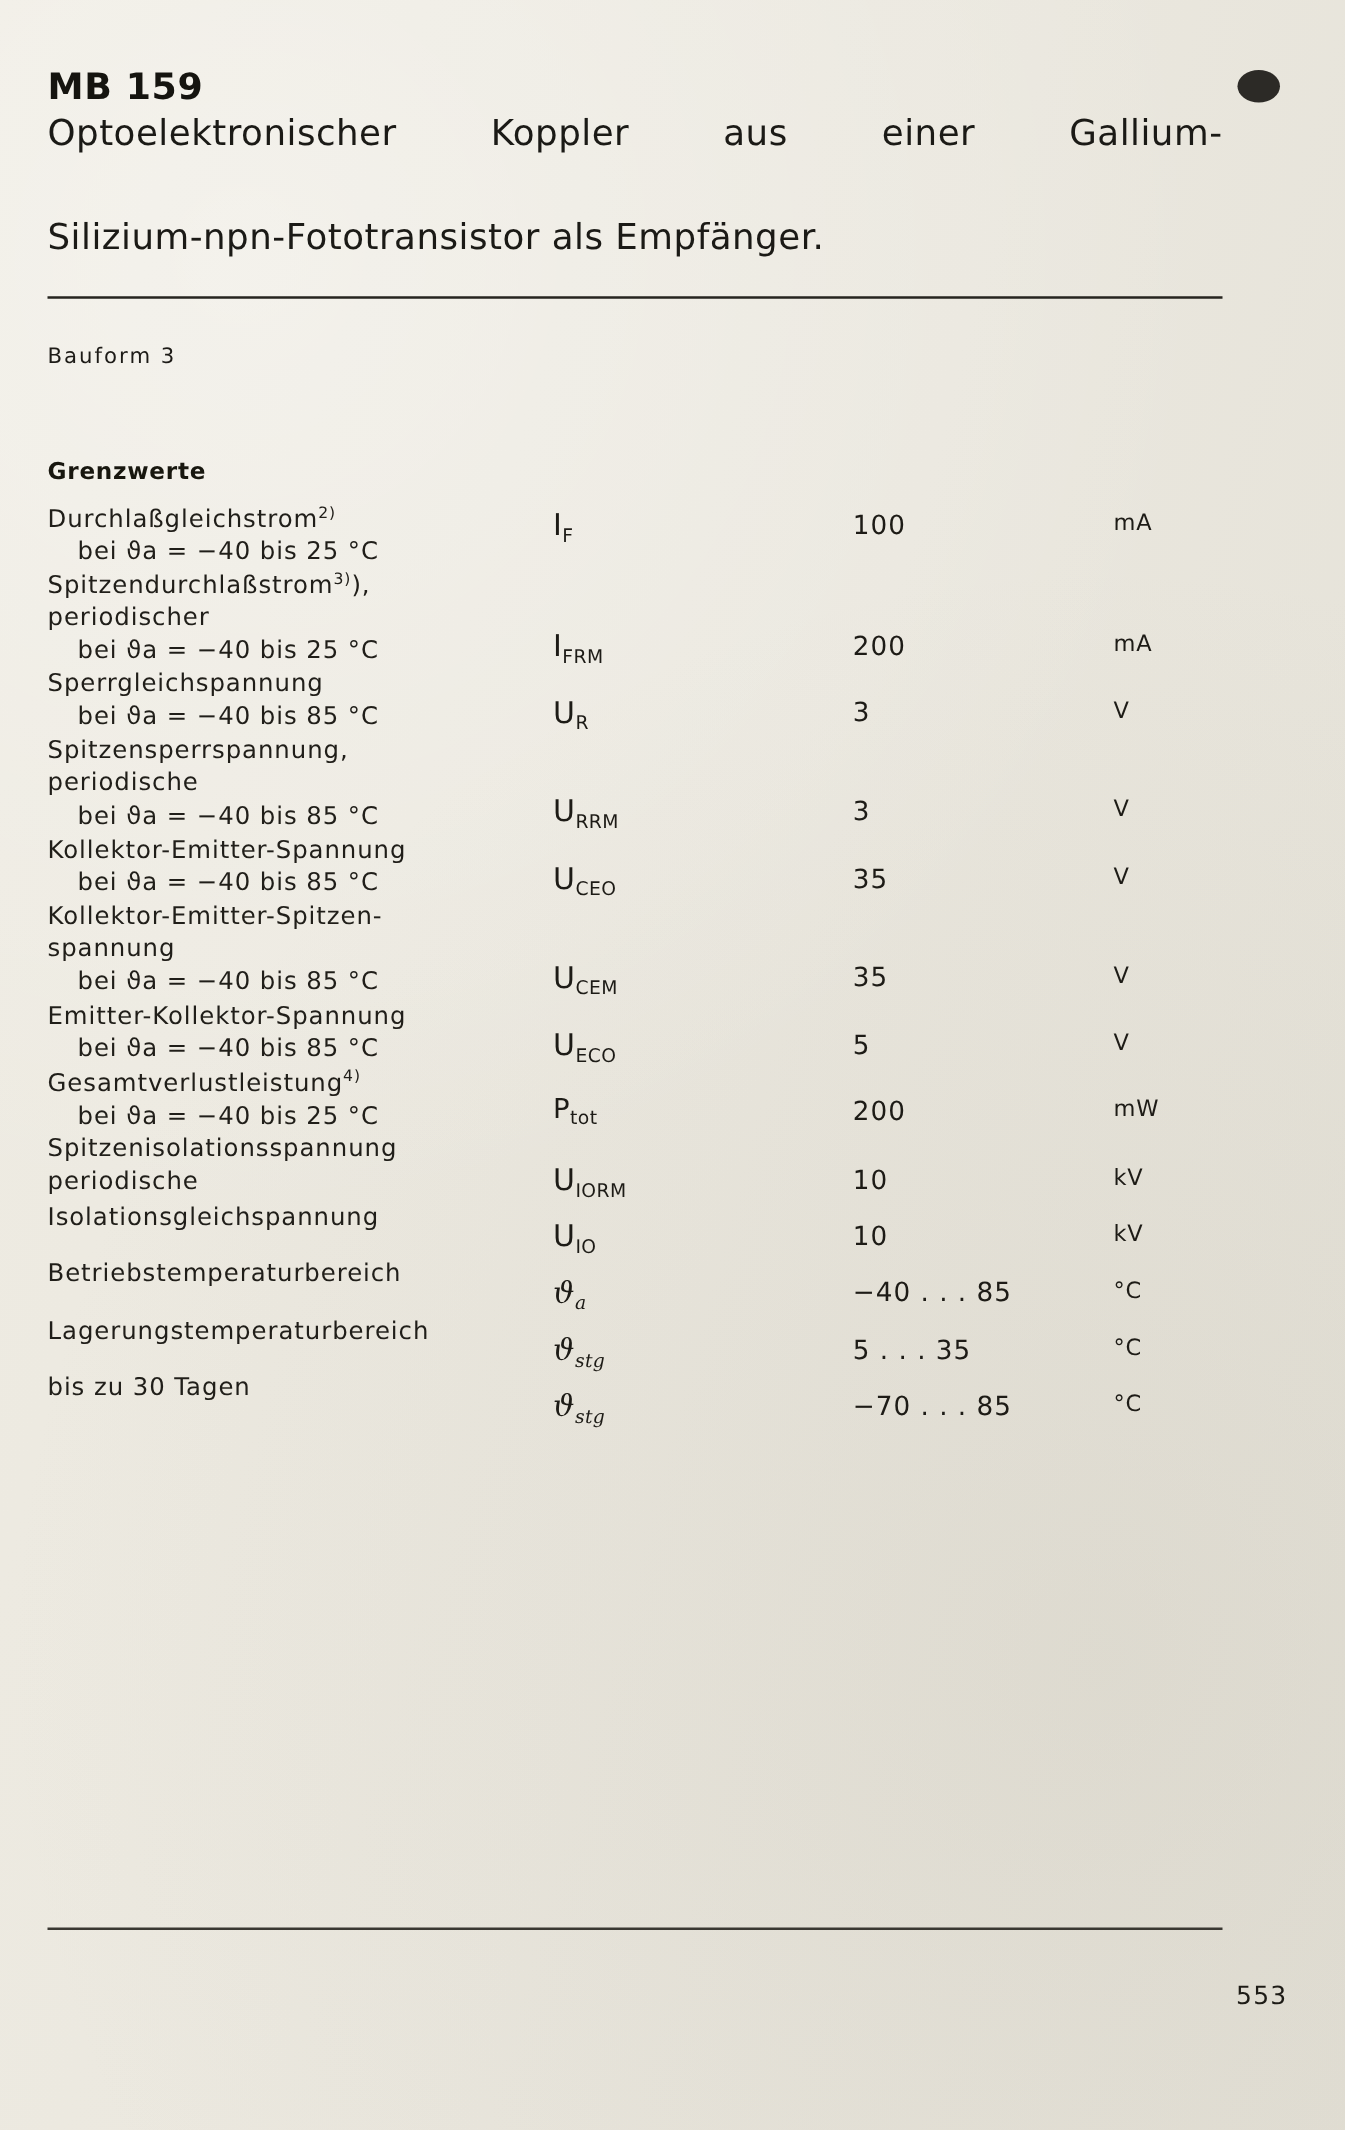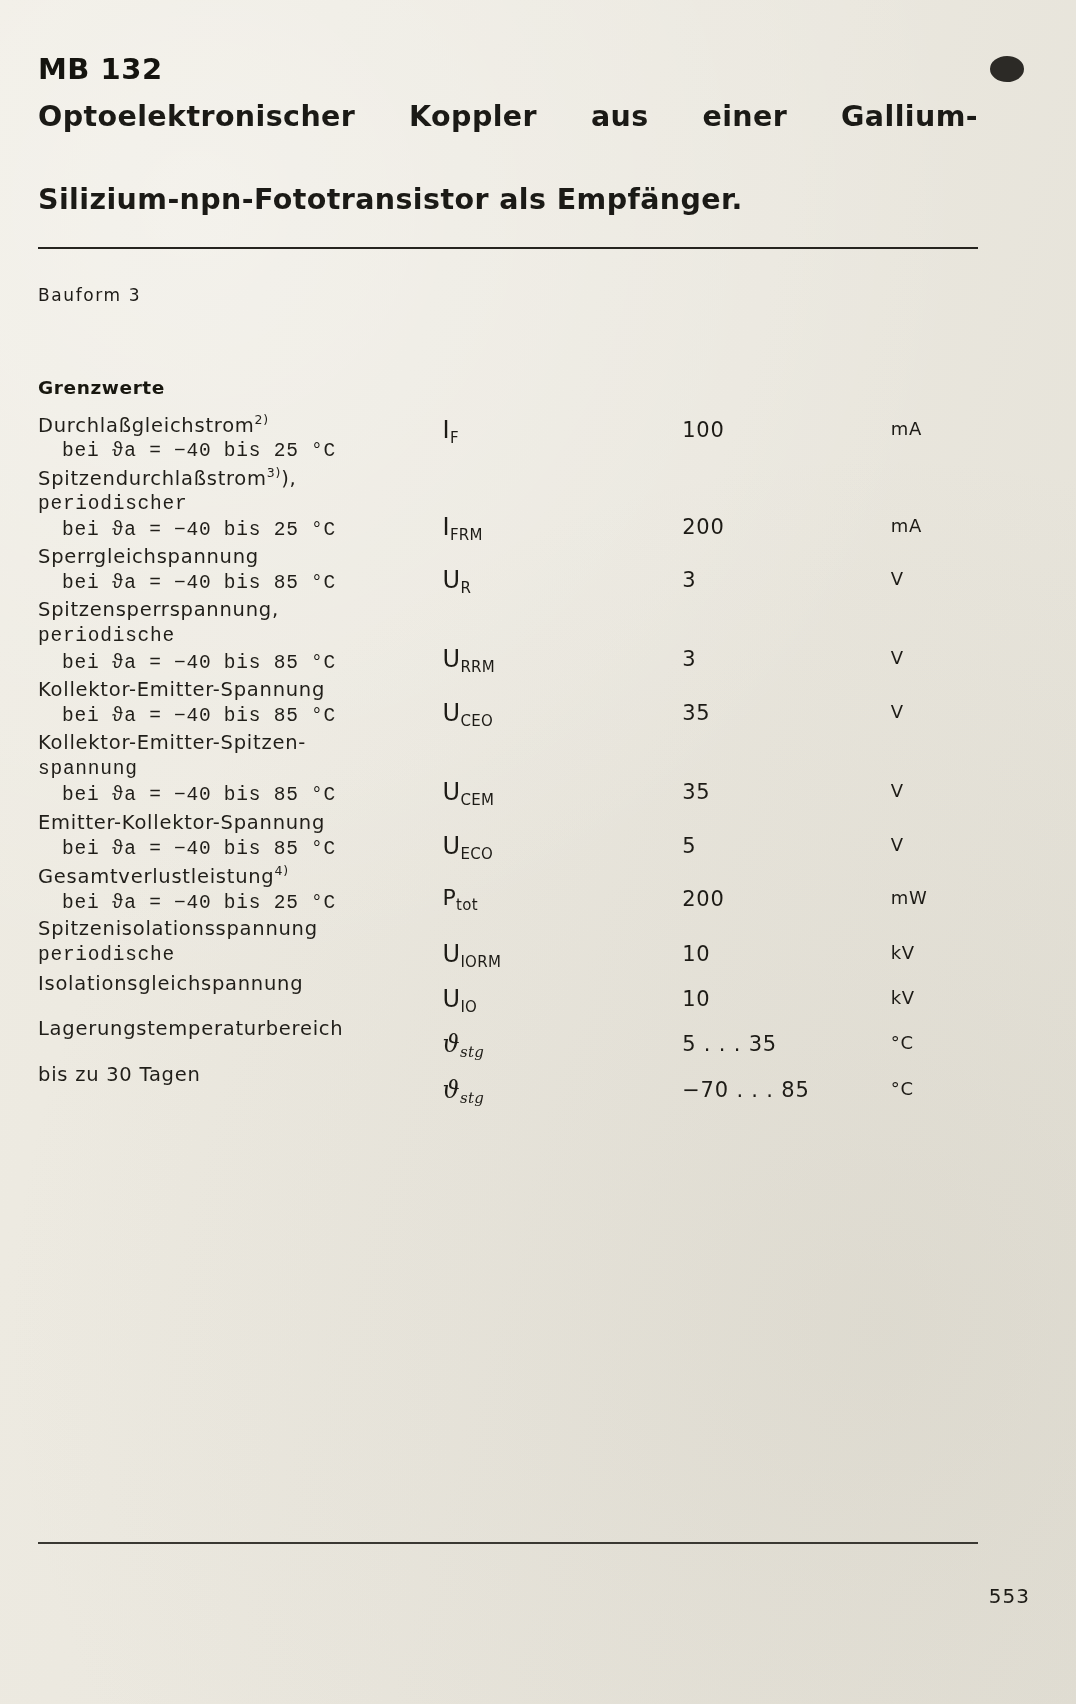--- a/index.html
+++ b/index.html
@@ -52,28 +52,27 @@
   }
   .corner-dot {
     width: 34px;
     height: 26px;
     border-radius: 50%;
     background: #2c2a26;
     margin-right: 14px;
     margin-top: 4px;
   }
   .subtitle {
-    margin-top: 10px;
     width: 940px;
     font-size: 28.5px;
     line-height: 1.46;
     letter-spacing: 0.4px;
     color: #1b1a16;
     text-align: justify;
-    font-weight: 700;
+    font-weight: 400;
   }
   .subtitle .l {
     display: block;
     text-align: justify;
   }
   .subtitle .l::after {
     content: "";
     display: inline-block;
     width: 100%;
   }
@@ -127,21 +126,20 @@
   .desc {
     font-size: 19.5px;
     line-height: 1.34;
     letter-spacing: 0.75px;
     color: #201e19;
   }
   .desc .ind {
     display: block;
     padding-left: 24px;
     white-space: nowrap;
-    font-family: Liberation Mono, monospace;
   }
   .desc sup {
     font-size: 12.5px;
     vertical-align: super;
   }
   .theta {
     font-style: italic;
     font-family: "DejaVu Serif", serif;
   }
 
@@ -185,21 +183,21 @@
 </style>
 </head>
 <body>
 
 <div class="page">
   <div class="grain"></div>
 
   <div class="content">
 
     <div class="title-row">
-      <div class="doc-code">MB 132</div>
+      <div class="doc-code">MB 159</div>
       <div class="corner-dot"></div>
     </div>
 
     <div class="subtitle">
       <span class="l">Optoelektronischer Koppler aus einer Gallium-</span>
       <span class="l last">Silizium-npn-Fototransistor als Empfänger.</span>
     </div>
 
     <div class="rule-top"></div>
 
@@ -354,20 +352,34 @@
               <div class="sym"><span class="big">U</span><span class="ssub">IO</span></div>
             </td>
           <td class="c-val val-cell" style="padding-top:16px !important">
               <div class="val">10</div>
             </td>
           <td class="c-unit val-cell" style="padding-top:16px !important">
               <div class="unit">kV</div>
             </td>
         </tr>
 
+        <tr class="row-gap">
+          <td class="c-desc">
+              <div class="desc"><span>Betriebstemperaturbereich</span></div>
+            </td>
+          <td class="c-sym sym-cell" style="padding-top:14px !important">
+              <div class="sym theta"><span class="big">ϑ</span><span class="ssub">a</span></div>
+            </td>
+          <td class="c-val val-cell" style="padding-top:16px !important">
+              <div class="val">−40 . . . 85</div>
+            </td>
+          <td class="c-unit val-cell" style="padding-top:16px !important">
+              <div class="unit">°C</div>
+            </td>
+        </tr>
 
         <tr class="row-gap">
           <td class="c-desc">
               <div class="desc"><span>Lagerungstemperaturbereich</span></div>
             </td>
           <td class="c-sym sym-cell" style="padding-top:14px !important">
               <div class="sym theta"><span class="big">ϑ</span><span class="ssub">stg</span></div>
             </td>
           <td class="c-val val-cell" style="padding-top:16px !important">
               <div class="val">5 . . . 35</div>

